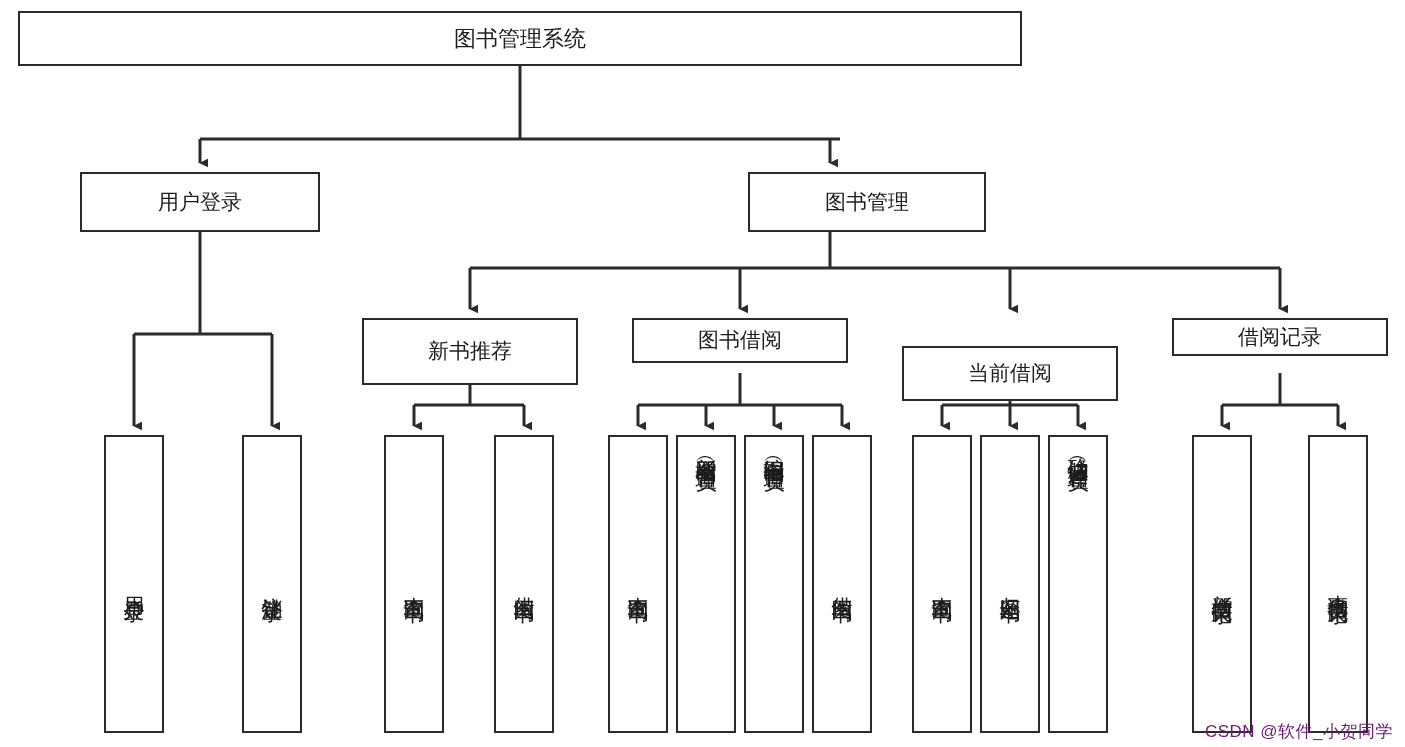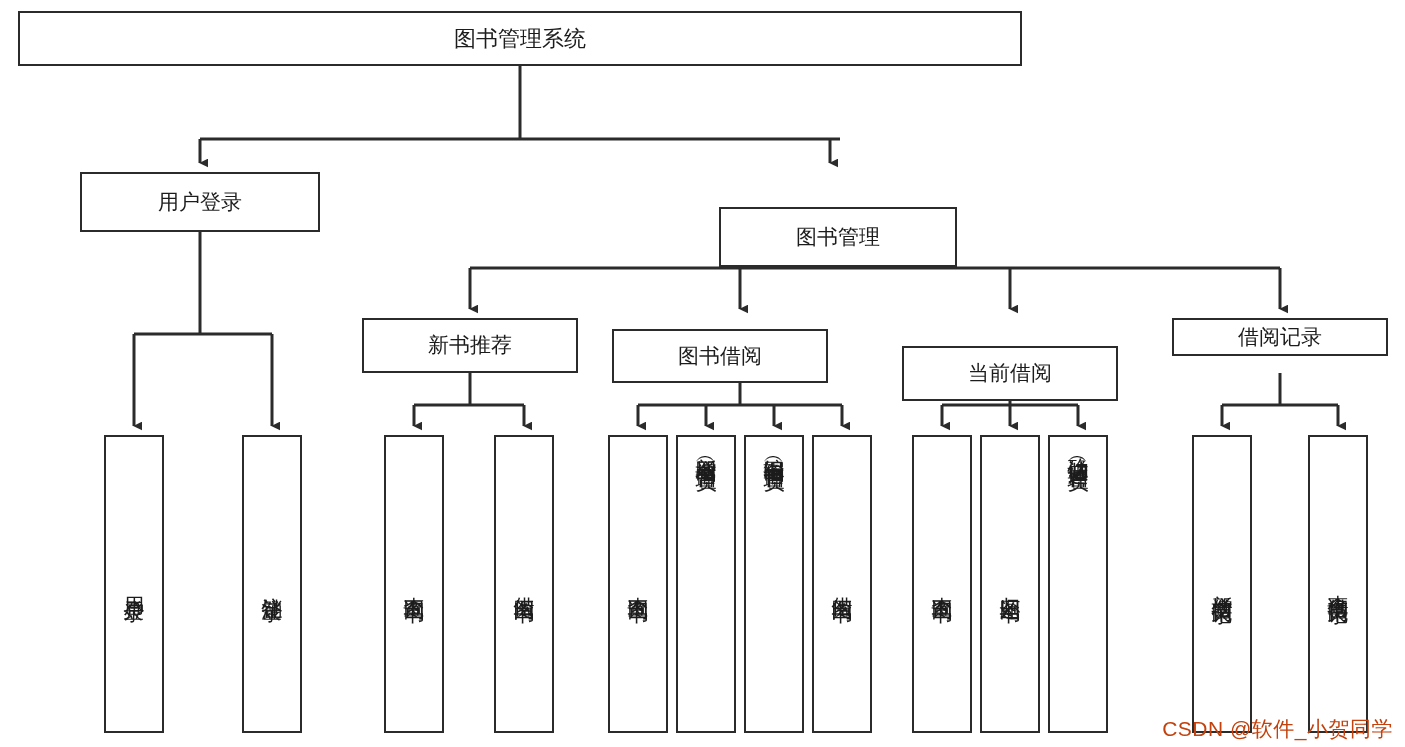--- a/index.html
+++ b/index.html
@@ -50,22 +50,22 @@
   svg#wires{
     position:absolute;
     left:0;top:0;
     width:1405px;height:747px;
     pointer-events:none;
   }
   .wm{
     position:absolute;
     right:12px;
     bottom:4px;
-    font-size:21px;
-    color:#c2410c;
+    font-size:17px;
+    color:#701a75;
     letter-spacing:0.5px;
     white-space:nowrap;
   }
 </style>
 </head>
 <body>
 
 <div id="canvas">
 
   <svg id="wires" viewBox="0 0 1405 747">
@@ -118,28 +118,28 @@
     </g>
   </svg>
 
   <div class="node root" style="left:18px;top:11px;width:1004px;height:55px;">
     <span>图书管理系统</span>
   </div>
 
   <div class="node l2" style="left:80px;top:172px;width:240px;height:60px;">
     <span>用户登录</span>
   </div>
-  <div class="node l2" style="left:719px;top:172px;width:238px;height:60px;margin-top:35px;">
+  <div class="node l2" style="left:748px;top:172px;width:238px;height:60px;">
     <span>图书管理</span>
   </div>
 
-  <div class="node l3" style="left:362px;top:318px;width:216px;height:55px;">
+  <div class="node l3" style="left:362px;top:318px;width:216px;height:67px;">
     <span>新书推荐</span>
   </div>
-  <div class="node l3" style="left:612px;top:318px;width:216px;height:54px;margin-top:11px;">
+  <div class="node l3" style="left:632px;top:318px;width:216px;height:45px;">
     <span>图书借阅</span>
   </div>
   <div class="node l3" style="left:902px;top:318px;width:216px;height:55px;margin-top:28px;">
     <span>当前借阅</span>
   </div>
   <div class="node l3" style="left:1172px;top:318px;width:216px;height:38px;">
     <span>借阅记录</span>
   </div>
 
   <div class="node leaf" style="left:104px;top:435px;width:60px;height:298px;">

